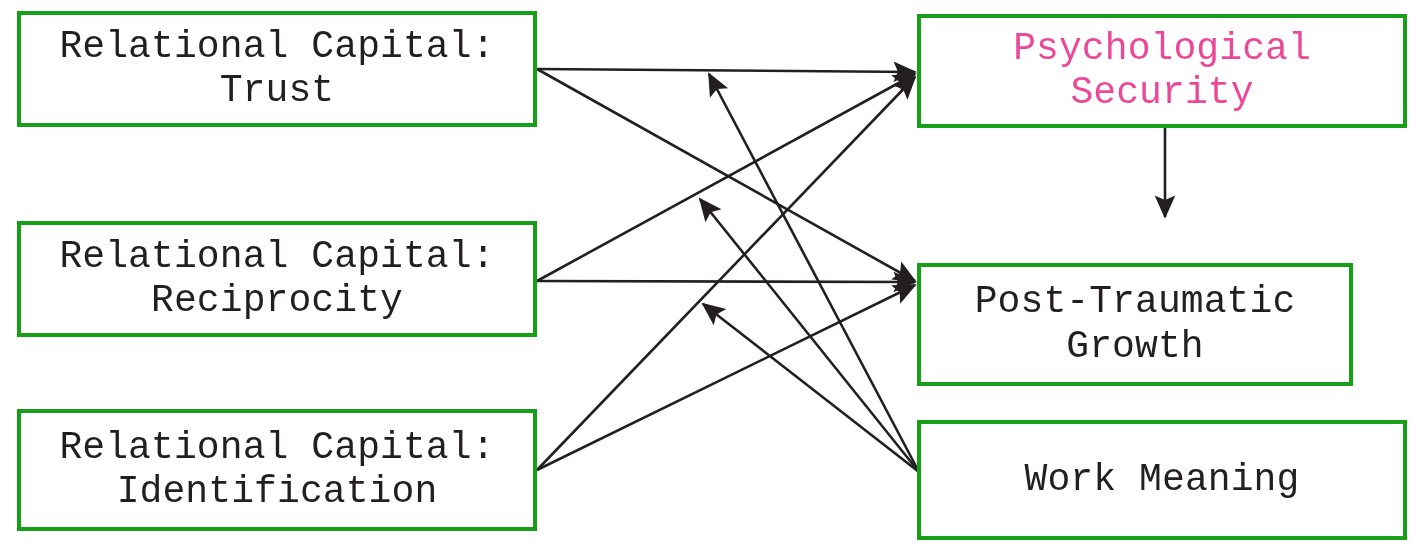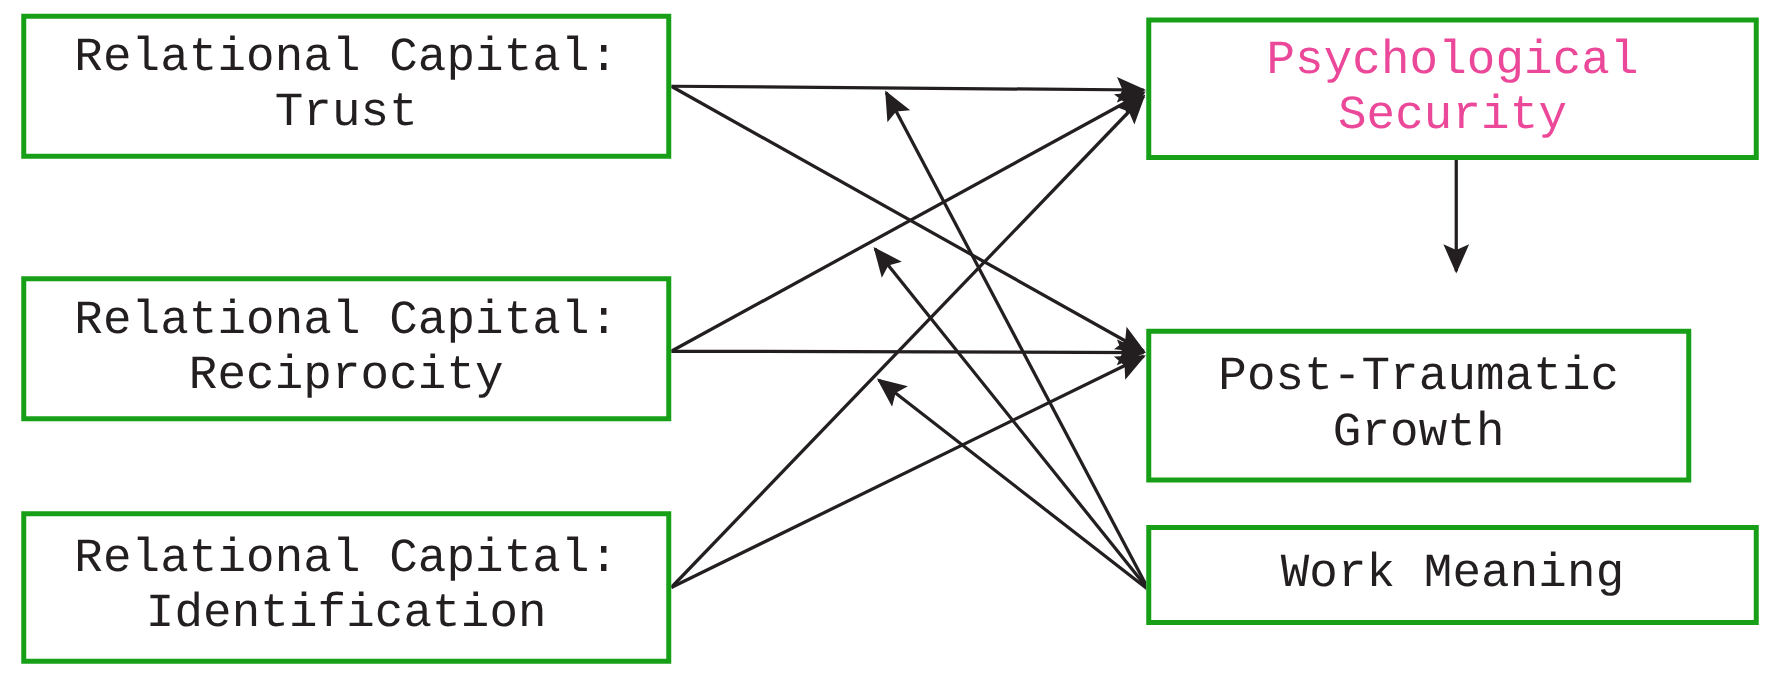--- a/index.html
+++ b/index.html
@@ -82,18 +82,18 @@
       <div class="node-box" style="left: 17px; top: 409px; width: 520px; height: 122px; border-color: rgb(23, 160, 23);">
         <div class="node-label" style="color: rgb(35, 31, 32);">Relational Capital:
 Identification</div>
       </div>
       <div class="node-box" style="left: 917px; top: 14px; width: 490px; height: 114px; border-color: rgb(23, 160, 23);">
         <div class="node-label" style="color: #ec4899;">Psychological Security</div>
       </div>
       <div class="node-box" style="left: 917px; top: 219px; width: 436px; height: 123px; border-color: rgb(23, 160, 23); margin-top: 44px;">
         <div class="node-label" style="color: rgb(35, 31, 32);">Post-Traumatic Growth</div>
       </div>
-      <div class="node-box" style="left: 917px; top: 420px; width: 490px; height: 80px; border-color: rgb(23, 160, 23);">
+      <div class="node-box" style="left: 917px; top: 420px; width: 490px; height: 120px; border-color: rgb(23, 160, 23);">
         <div class="node-label" style="color: rgb(35, 31, 32);">Work Meaning</div>
       </div>
     </div>
 
 </div>
 
 </body></html>

